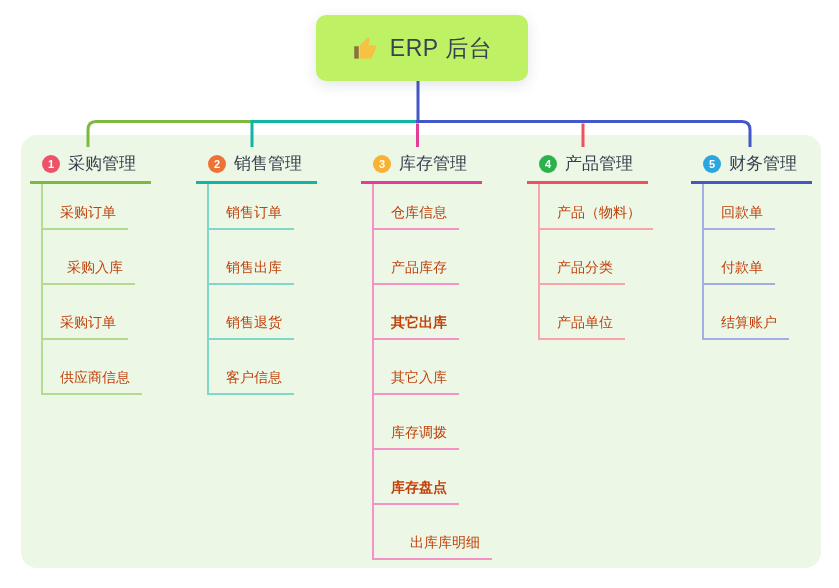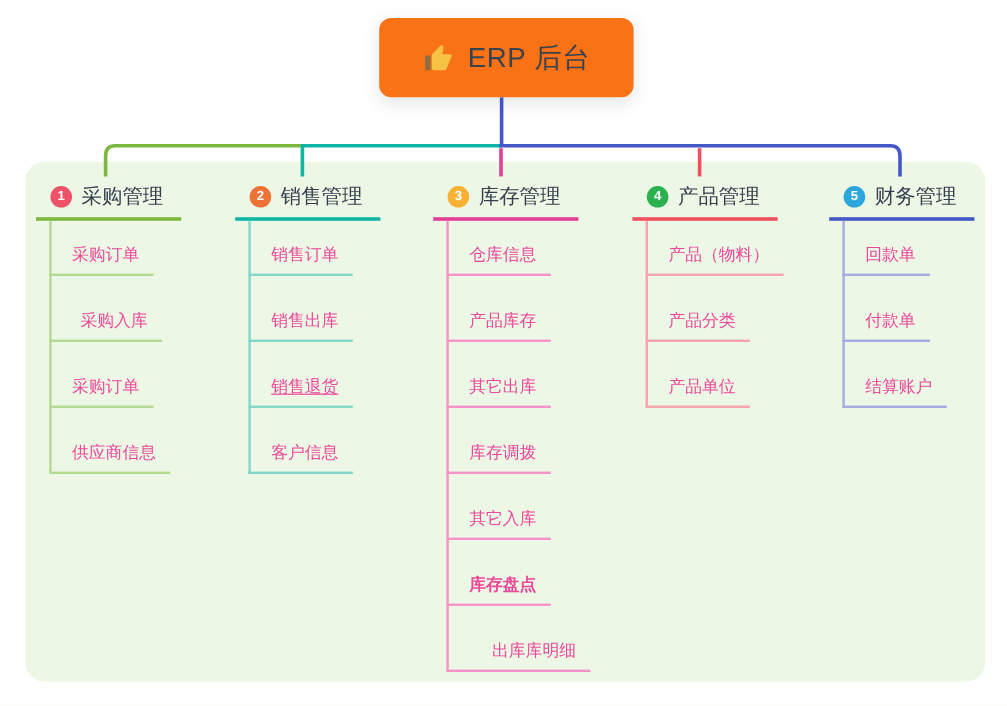--- a/index.html
+++ b/index.html
@@ -9,21 +9,21 @@
     position:relative; width:839px; height:588px; background:#ffffff;
     overflow:hidden;
   }
   .panel {
     position:absolute; left:21px; top:135px; width:800px; height:433px;
     border-radius:16px;
   }
   .connectors { position:absolute; left:0; top:0; width:839px; height:588px; pointer-events:none; }
   .root-node {
     position:absolute; left:316px; top:15px; width:212px; height:66px;
-    background:#f97316; border-radius:10px;
+    background:#bef264; border-radius:10px;
     box-shadow:0 4px 14px rgba(60,70,90,0.14);
     display:flex; align-items:center; justify-content:center; gap:11px;
     cursor:pointer;
   }
   .root-label { font-size:23px; font-weight:500; color:#39434F; letter-spacing:0.5px; }
   .root-icon { width:27px; height:27px; display:inline-flex; }
   .branch { position:absolute; top:146px; }
   .branch-header {
     display:flex; align-items:center; gap:8px;
     height:38px; width:fit-content;
@@ -36,21 +36,21 @@
     width:18px; height:18px; border-radius:50%; flex:0 0 18px;
     display:flex; align-items:center; justify-content:center;
     color:#ffffff; font-size:11px; font-weight:700;
   }
   .children { margin-left:11px; }
   .child {
     display:flex; align-items:flex-end;
     width:fit-content; height:55px;
     padding:0 12px 6px 17px;
     border-left:2px solid; border-bottom:2px solid;
-    font-size:14px; color:#ec4899;
+    font-size:14px; color:#c2410c;
     cursor:pointer; white-space:nowrap;text-align:right;
   }
   .child:first-child { height:46px; }
 </style>
 </head>
 <body>
 
 <div class="canvas">
 
   <div class="panel" style="background: rgb(236, 247, 230);"></div>
@@ -87,35 +87,35 @@
         </div>
       </div>
       <div class="branch" style="left: 196px;">
         <div class="branch-header" style="border-bottom-color: rgb(16, 181, 164);">
           <span class="badge" style="background: rgb(238, 113, 53);">2</span>
           <span>销售管理</span>
         </div>
         <div class="children">
           <div class="child" style="border-left-color: rgb(130, 215, 202); border-bottom-color: rgb(130, 215, 202);">销售订单</div>
           <div class="child" style="border-left-color: rgb(130, 215, 202); border-bottom-color: rgb(130, 215, 202);">销售出库</div>
-          <div class="child" style="border-left-color: rgb(130, 215, 202); border-bottom-color: rgb(130, 215, 202); text-decoration: underline;">销售退货</div>
+          <div class="child" style="border-left-color: rgb(130, 215, 202); border-bottom-color: rgb(130, 215, 202);">销售退货</div>
           <div class="child" style="border-left-color: rgb(130, 215, 202); border-bottom-color: rgb(130, 215, 202);">客户信息</div>
         </div>
       </div>
       <div class="branch" style="left: 361px;">
         <div class="branch-header" style="border-bottom-color: rgb(226, 62, 151);">
           <span class="badge" style="background: rgb(248, 177, 51);">3</span>
           <span>库存管理</span>
         </div>
         <div class="children">
           <div class="child" style="border-left-color: rgb(244, 148, 198); border-bottom-color: rgb(244, 148, 198);">仓库信息</div>
           <div class="child" style="border-left-color: rgb(244, 148, 198); border-bottom-color: rgb(244, 148, 198);">产品库存</div>
-          <div class="child" style="border-left-color: rgb(244, 148, 198); border-bottom-color: rgb(244, 148, 198);">其它出库</div>
+          <div class="child" style="border-left-color: rgb(244, 148, 198); border-bottom-color: rgb(244, 148, 198); font-weight: bold;">其它出库</div>
+          <div class="child" style="border-left-color: rgb(244, 148, 198); border-bottom-color: rgb(244, 148, 198);">其它入库</div>
           <div class="child" style="border-left-color: rgb(244, 148, 198); border-bottom-color: rgb(244, 148, 198);">库存调拨</div>
-          <div class="child" style="border-left-color: rgb(244, 148, 198); border-bottom-color: rgb(244, 148, 198);">其它入库</div>
           <div class="child" style="border-left-color: rgb(244, 148, 198); border-bottom-color: rgb(244, 148, 198); font-weight: bold;">库存盘点</div>
           <div class="child" style="border-left-color: rgb(244, 148, 198); border-bottom-color: rgb(244, 148, 198); padding-left: 36px;">出库库明细</div>
         </div>
       </div>
       <div class="branch" style="left: 527px;">
         <div class="branch-header" style="border-bottom-color: rgb(242, 80, 97);">
           <span class="badge" style="background: rgb(43, 178, 78);">4</span>
           <span>产品管理</span>
         </div>
         <div class="children">

